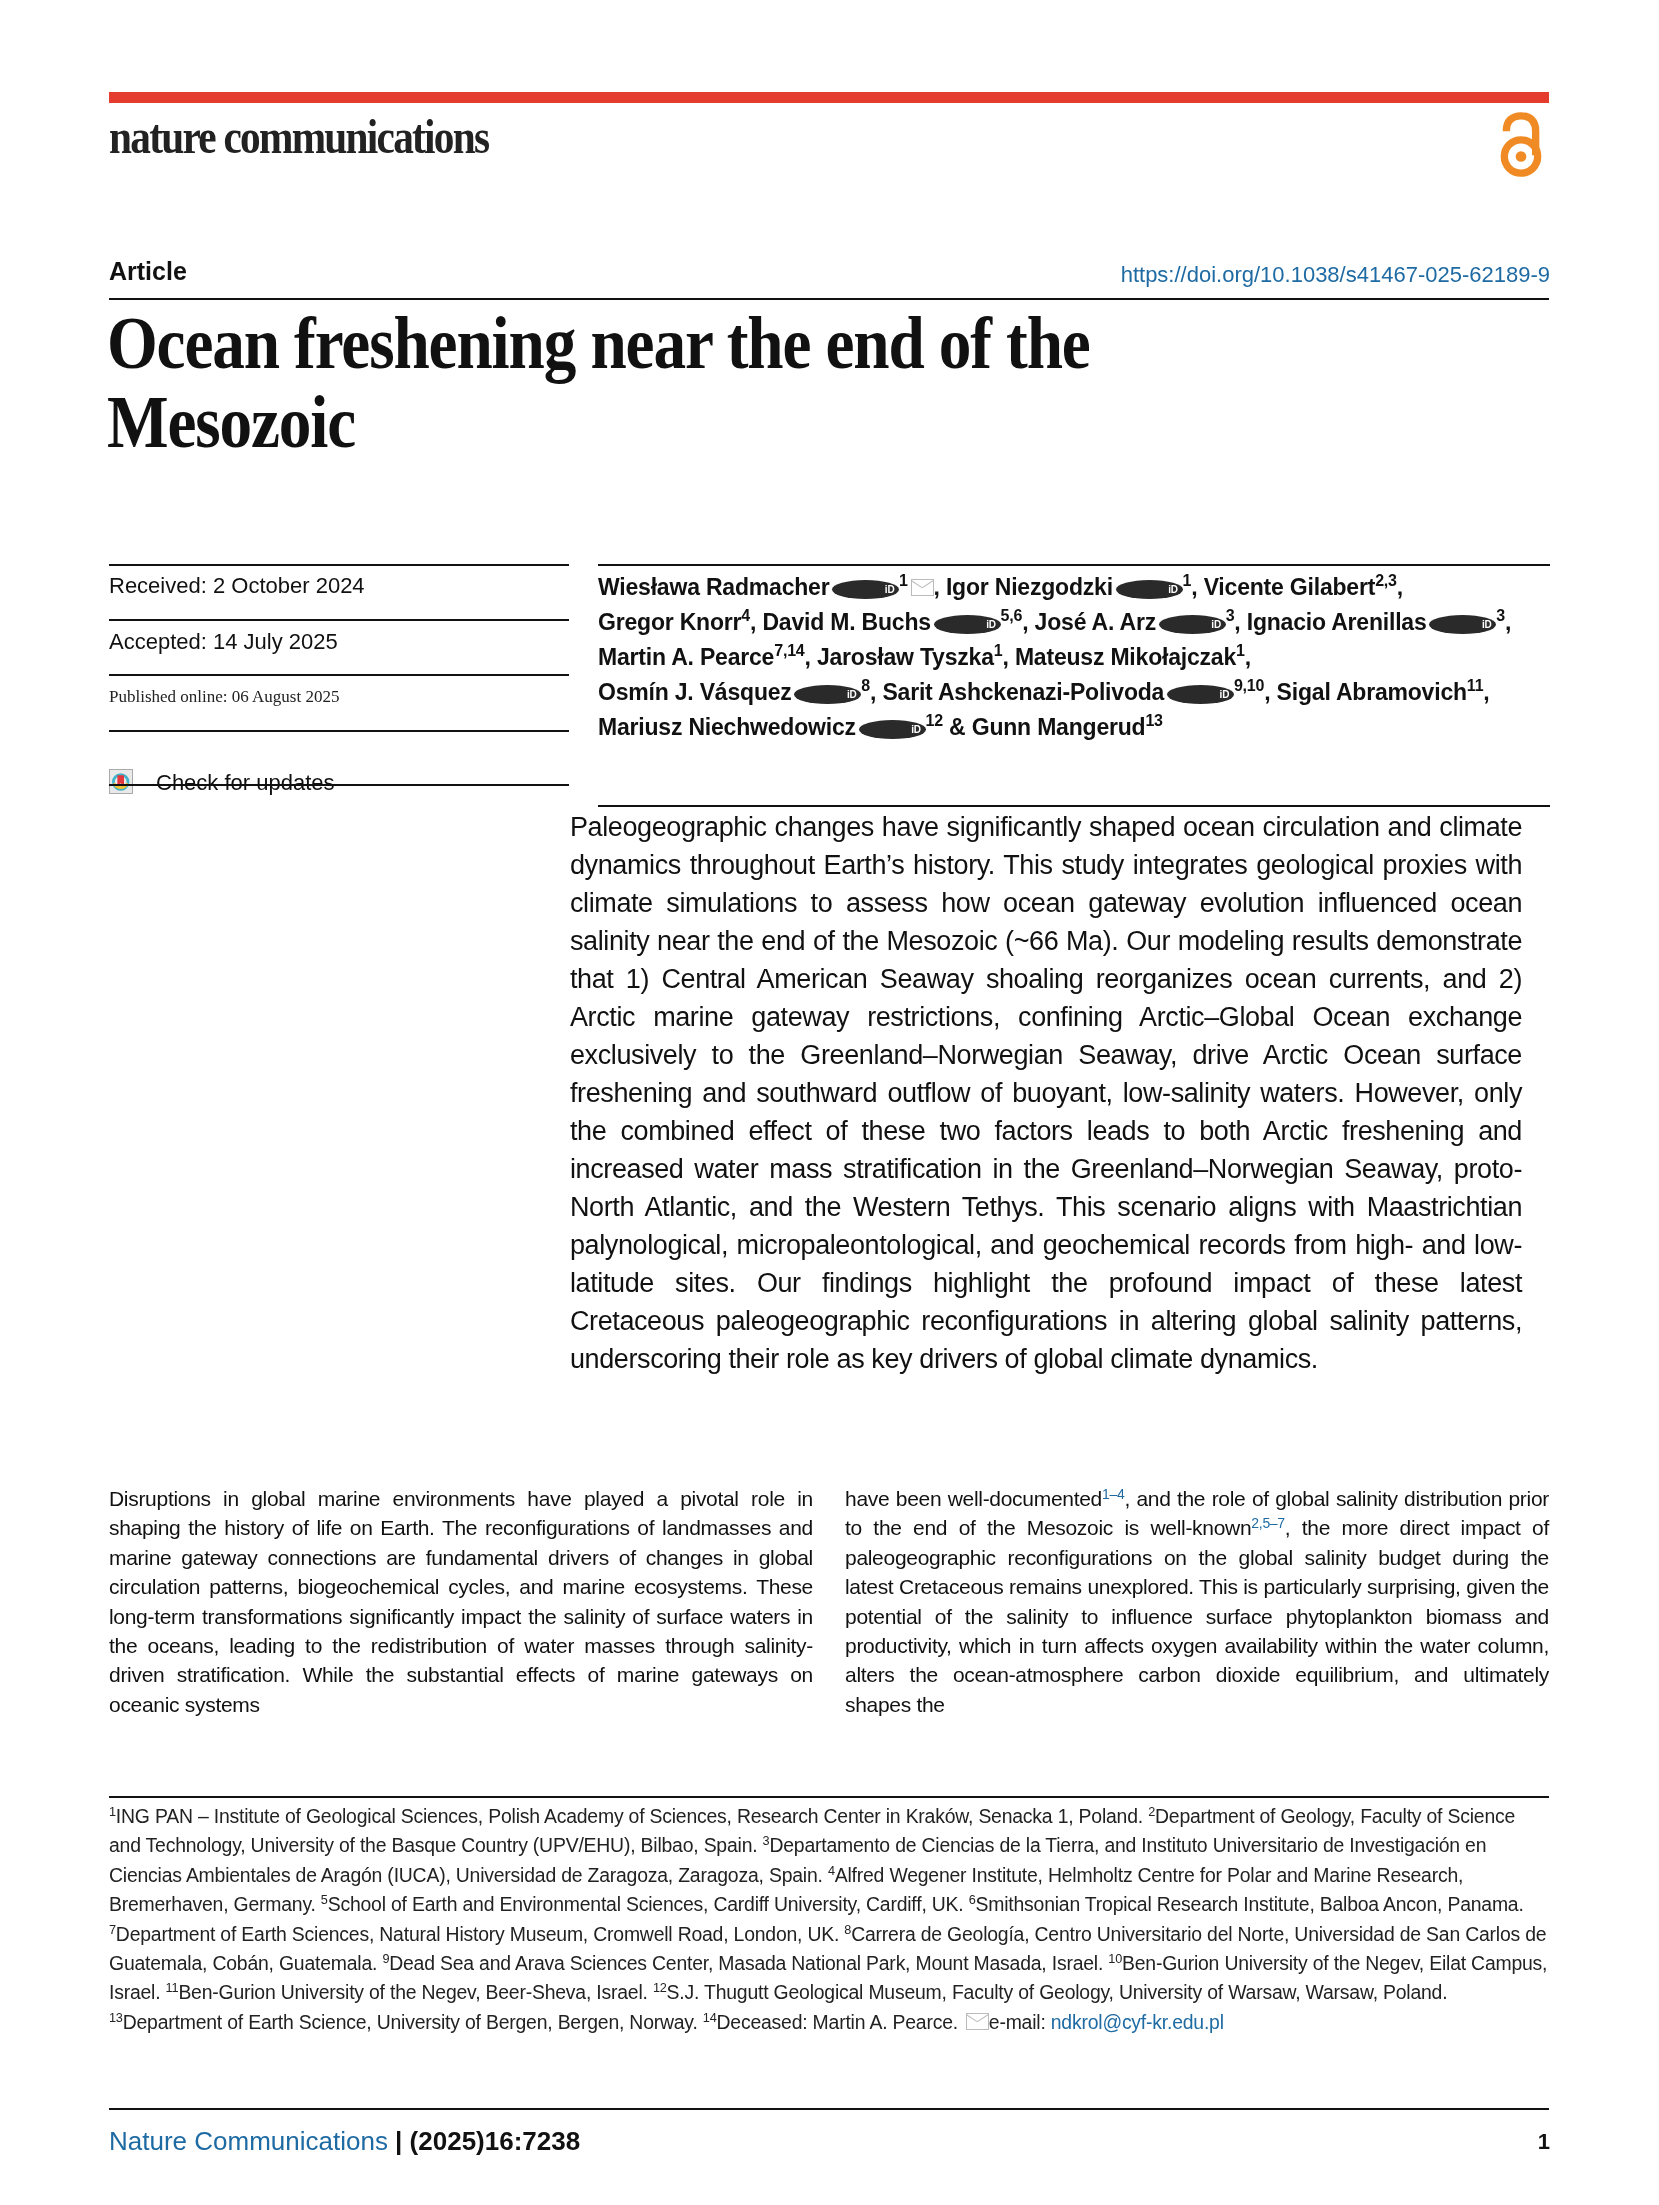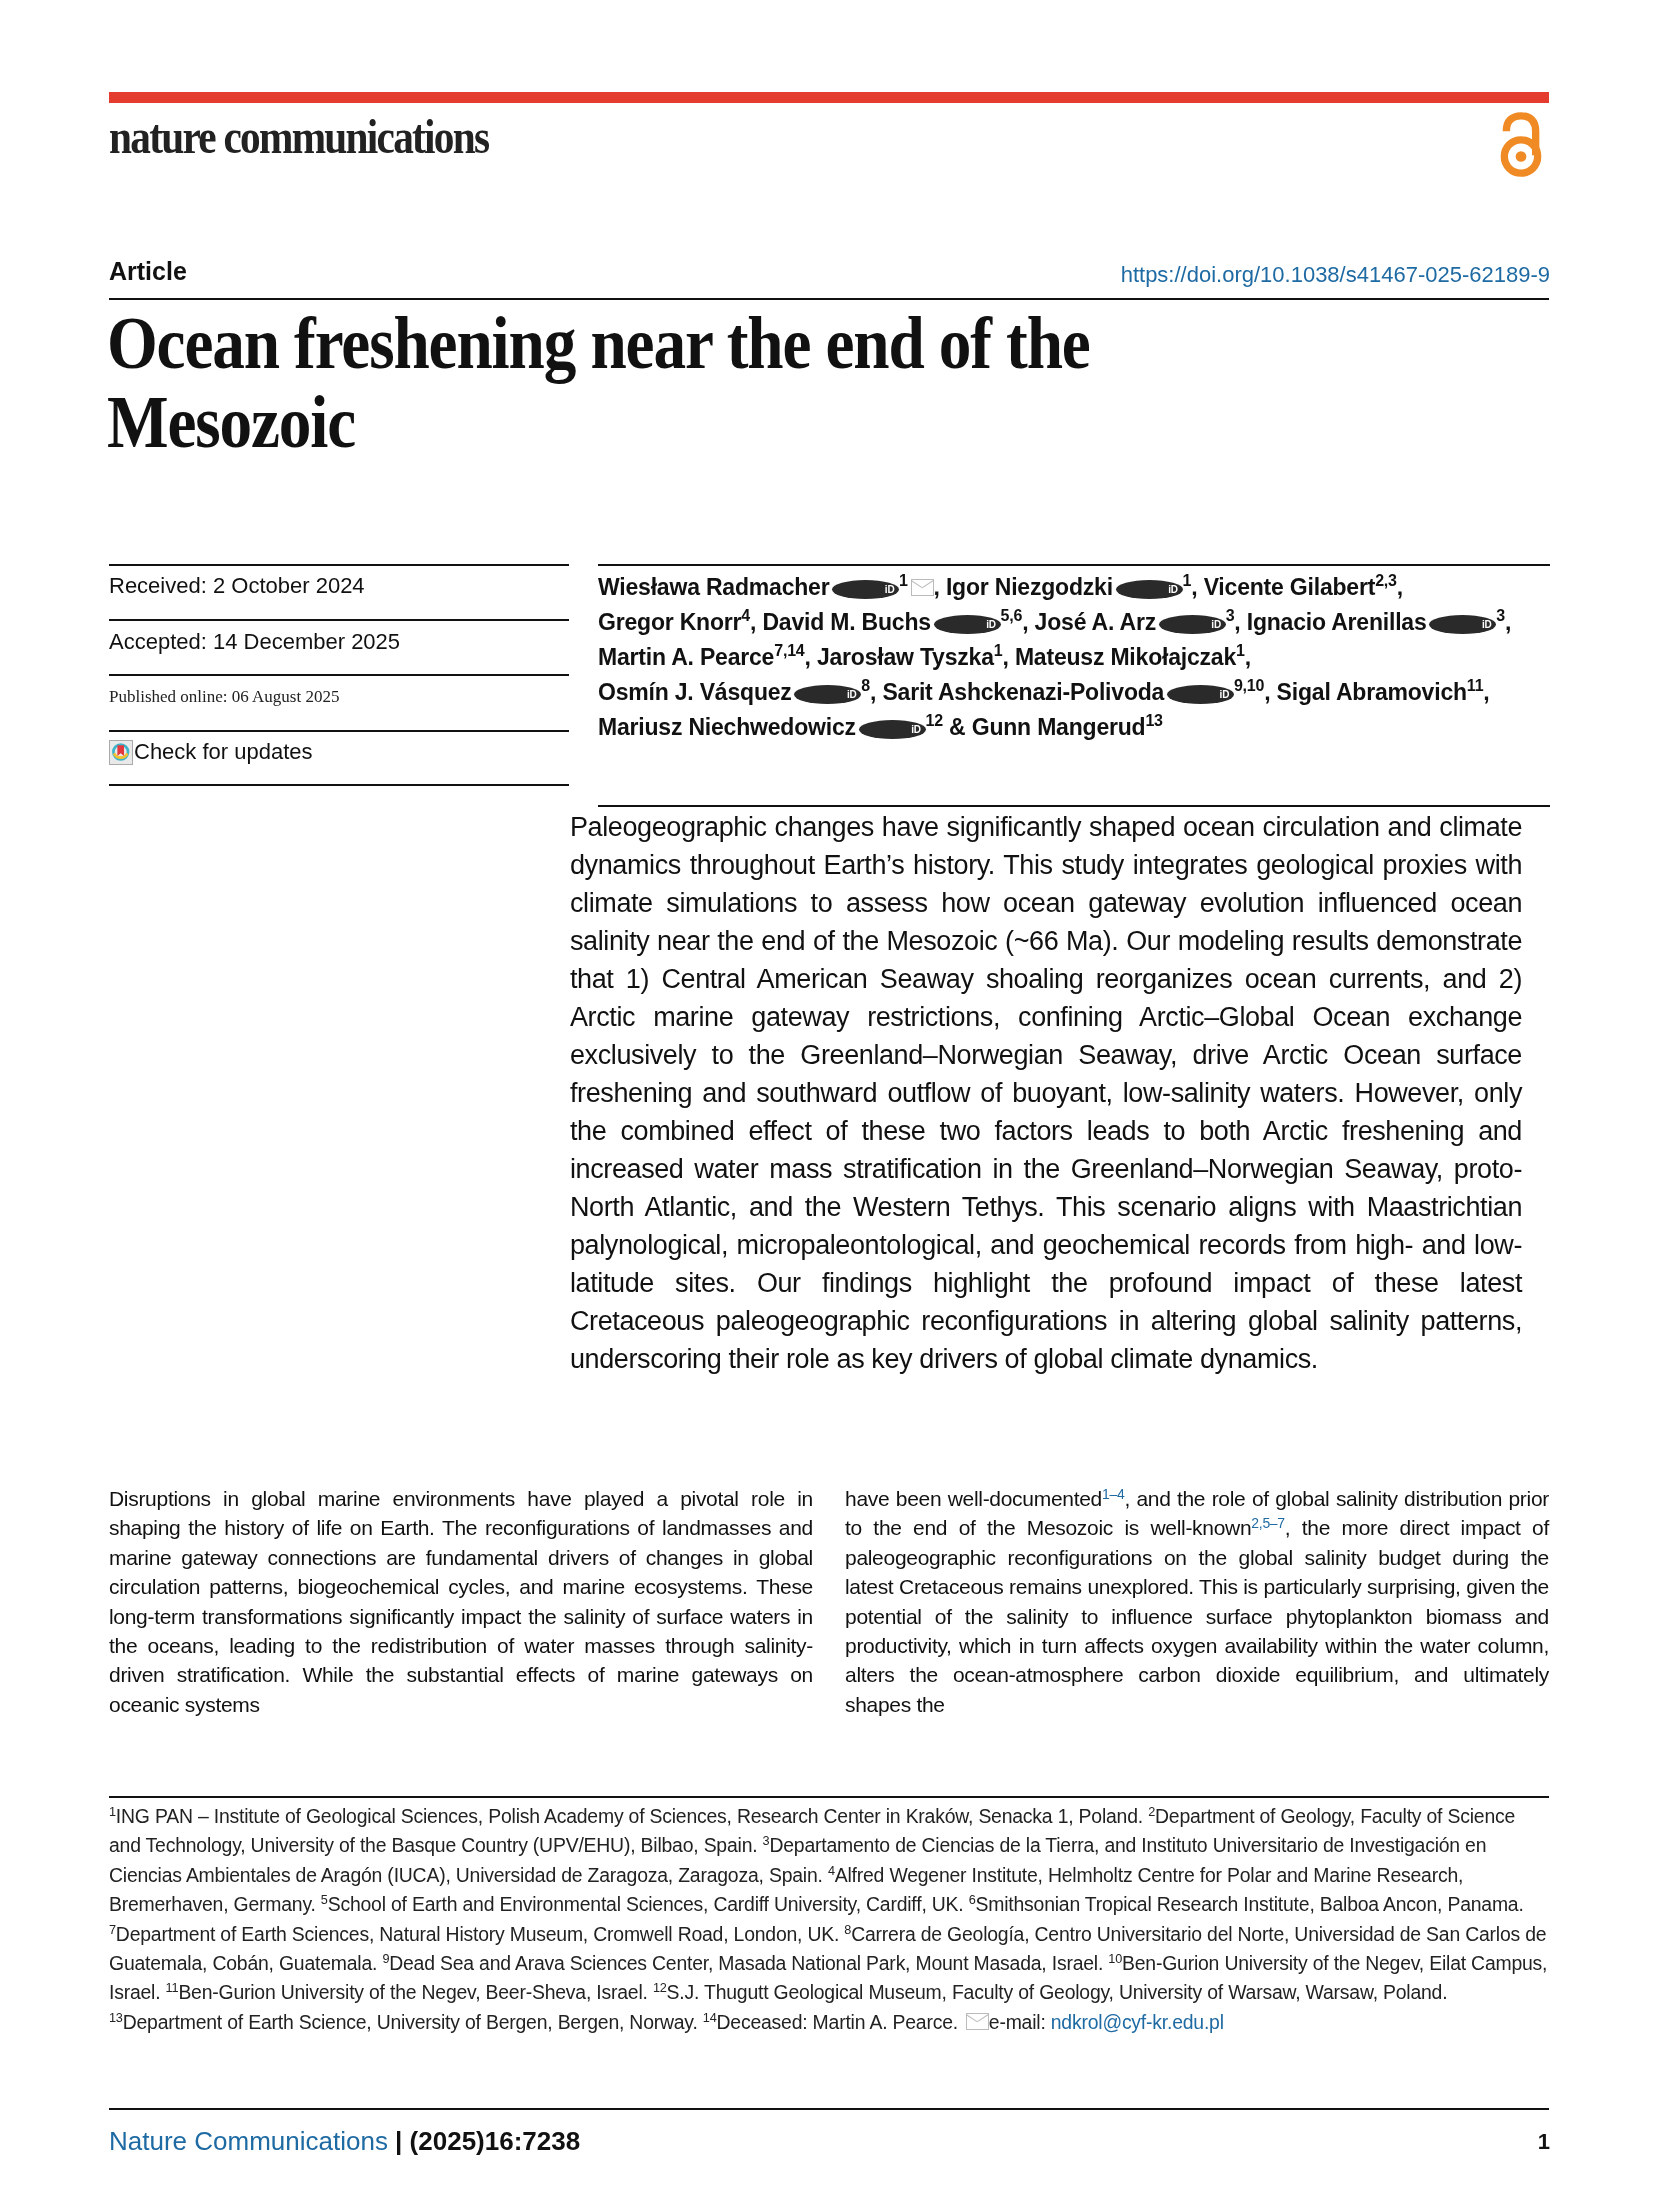--- a/index.html
+++ b/index.html
@@ -15,21 +15,21 @@
   #doi { right: 110px; top: 261px; font-size: 22px; color: #1e6aa3; line-height: 27px; text-decoration: none; }
   #title-rule { left: 109px; top: 298px; width: 1440px; height: 2px; background: #111; }
   #title { left: 107px; top: 303px; width: 1405px; font-family: "Liberation Serif", serif; font-weight: bold; font-size: 75px; line-height: 79px; letter-spacing: -1.3px; transform: scaleX(0.87); transform-origin: left top; }
 
   
   .info-rule { position: absolute; left: 109px; width: 460px; height: 2px; background: #111; }
   .info-row { position: absolute; left: 109px; width: 460px; font-size: 22px; line-height: 27px; }
   #received { top: 572px; }
   #accepted { top: 628px; }
   #published { top: 683px; font-family: "Liberation Serif", serif; font-size: 17px; color: #222; }
-  #check-updates { top: 738px; display: flex; align-items: flex-end; gap: 1px; cursor: pointer; }
+  #check-updates { top: 769px; display: flex; align-items: flex-start; gap: 23px; cursor: pointer; }
   #check-icon { width: 24px; height: 25.4px; background: #e9e9e9; border: 0.7px solid #aaa; display: inline-flex; align-items: center; justify-content: center; box-sizing: border-box; }
 
   
   #authors-rule { left: 598px; top: 564px; width: 952px; height: 2px; background: #111; }
   #authors { left: 598px; top: 570px; width: 952px; font-size: 23px; font-weight: bold; line-height: 35px; letter-spacing: -0.2px; }
   .orcid { display: inline-block; width: 19px; height: 19px; border-radius: 50%; background: #2a2a2a; color: #fff; font-size: 10px; font-weight: bold; text-align: center; line-height: 19px; vertical-align: 2px; margin-left: 2.7px; padding-left: 48px; }
   .author sup { font-size: 16px; vertical-align: 9.4px; line-height: 0; }
   .mail-icon { display: inline-block; width: 23px; height: 17.4px; border: 1.3px solid #bbb; box-sizing: border-box; position: relative; vertical-align: -1.3px; margin-left: 2.7px; }
   .mail-icon::before, .mail-icon::after { content: ""; position: absolute; top: 0; width: 13.4px; height: 1.3px; background: #bbb; }
   .mail-icon::before { left: -0.7px; transform-origin: left; transform: rotate(33deg); }
@@ -70,21 +70,21 @@
 </svg>
 
 <div id="article-label" class="abs sans">Article</div>
 <a id="doi" class="abs sans">https://doi.org/10.1038/s41467-025-62189-9</a>
 <div id="title-rule" class="abs"></div>
 <h1 id="title" class="abs" style="margin:0">Ocean freshening near the end of the Mesozoic</h1>
 
 <div class="info-rule" style="top:564px"></div>
 <div id="received" class="info-row sans">Received: 2 October 2024</div>
 <div class="info-rule" style="top:619px"></div>
-<div id="accepted" class="info-row sans">Accepted: 14 December 2025</div>
+<div id="accepted" class="info-row sans">Accepted: 14 July 2025</div>
 <div class="info-rule" style="top:674px"></div>
 <div id="published" class="info-row">Published online: 06 August 2025</div>
 <div class="info-rule" style="top:730px"></div>
 <div id="check-updates" class="info-row sans">
   <span id="check-icon">
     <svg width="17.4" height="20" viewBox="0 0 26 30">
       <circle cx="13" cy="15" r="11" fill="none" stroke="#3fb3c9" stroke-width="4"></circle>
       <path d="M3 17 A11 11 0 0 0 23 17" fill="none" stroke="#f2c230" stroke-width="4"></path>
       <path d="M8 5 L18 5 L18 21 L13 17 L8 21 Z" fill="#e2383d"></path>
     </svg>

